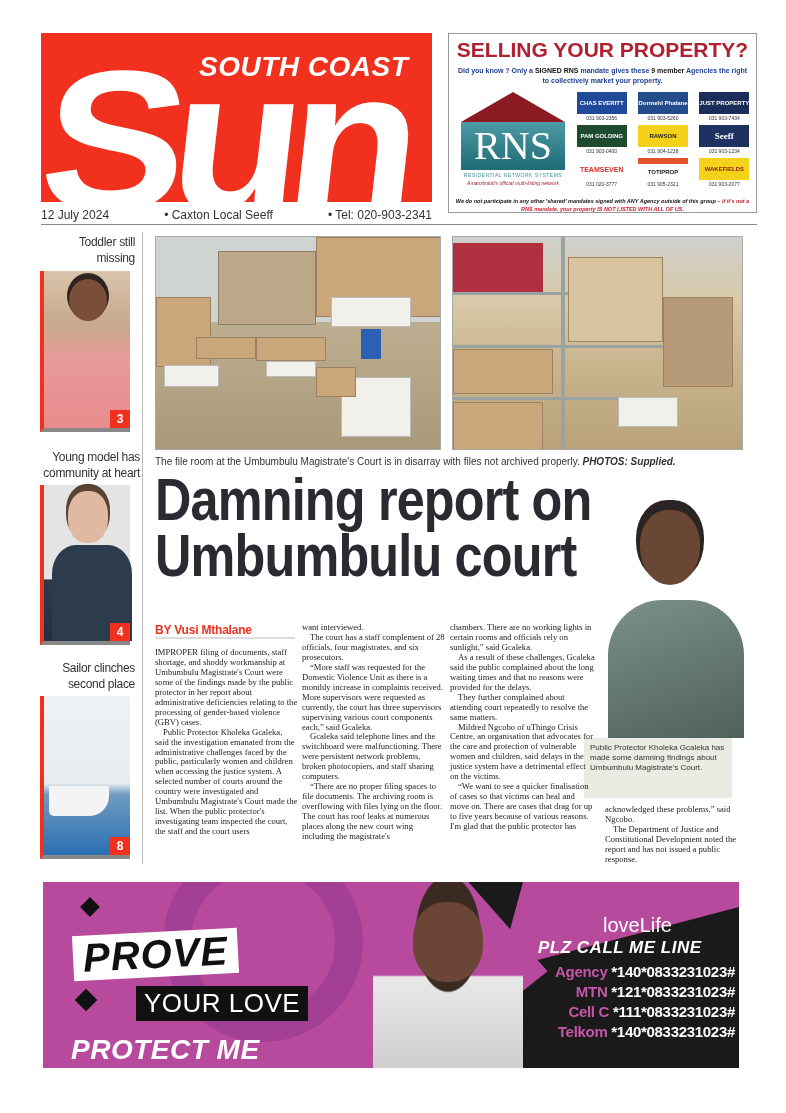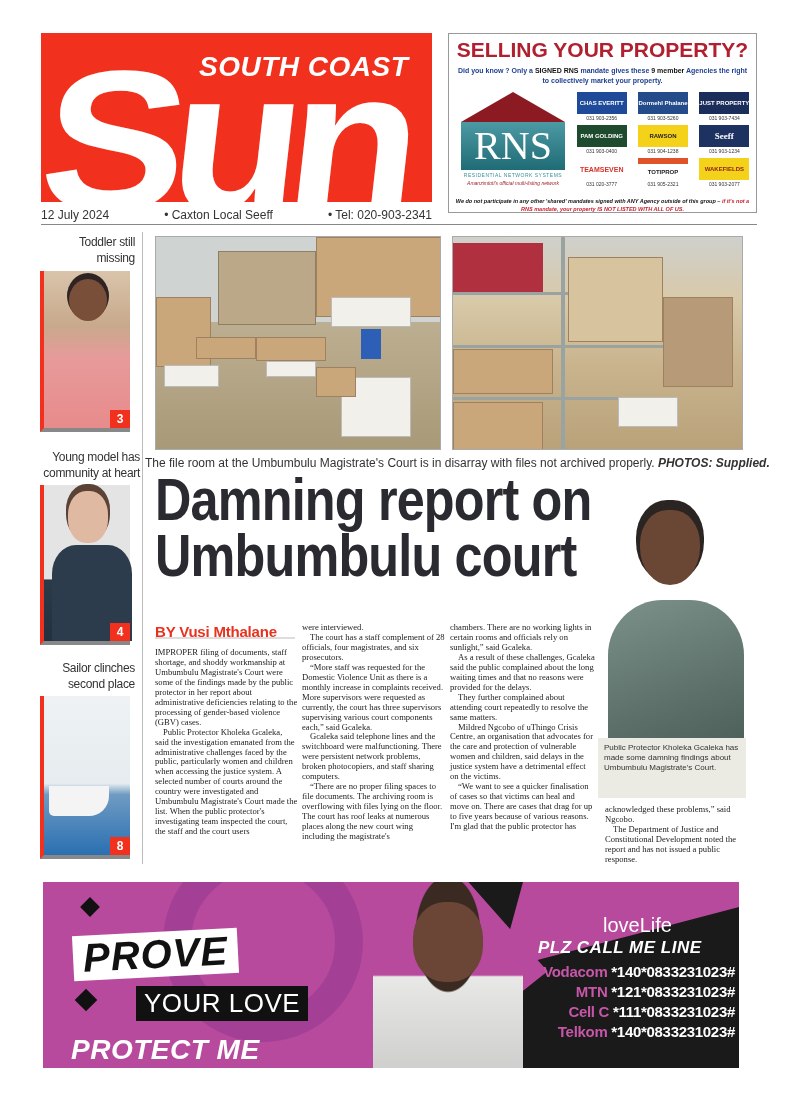--- a/index.html
+++ b/index.html
@@ -38,36 +38,36 @@
 
   .photo { position: absolute; overflow: hidden; border: 1px solid #aaa; }
   #photo-left { left: 155px; top: 236px; width: 286px; height: 214px; background:
       linear-gradient(180deg, #cfd3d1 0%, #cfd3d1 40%, #bcae90 40%, #a89a78 100%); }
   #photo-right { left: 452px; top: 236px; width: 291px; height: 214px; background:
       linear-gradient(180deg, #cfd0cc 0%, #d8c9a8 30%, #c9b48e 60%, #b9a27a 100%); }
   .box { position: absolute; background: #c9a77a; border: 1px solid #9d8160; }
   .wbox { position: absolute; background: #f2f0ea; border: 1px solid #bbb; }
   .shelf { position: absolute; background: #9aa3a0; }
 
-  #photo-caption { left: 145px; top: 456px; font-size: 12px; color: #333; }
+  #photo-caption { left: 155px; top: 456px; font-size: 10px; color: #333; }
   #photo-caption i { font-weight: bold; }
 
   #headline { left: 155px; top: 472px; width: 500px; font-family: "Liberation Sans", sans-serif; font-weight: bold; font-size: 60px; line-height: 56px; color: #2a2b31; letter-spacing: -1px; transform: scaleX(0.84); transform-origin: left top; white-space: nowrap; }
 
-  #byline { left: 155px; top: 623px; width: 140px; font-size: 15px; font-weight: bold; color: #e8321e; font-family: "Liberation Sans", sans-serif; letter-spacing: -0.2px; }
+  #byline { left: 155px; top: 623px; width: 140px; font-size: 12px; font-weight: bold; color: #e8321e; font-family: "Liberation Sans", sans-serif; letter-spacing: -0.2px; }
   #byline-rule { left: 155px; top: 637px; width: 140px; height: 2px; background: #ddd; }
 
   .col { position: absolute; font-family: "Liberation Serif", serif; font-size: 8.6px; line-height: 9.95px; color: #222; }
   .col p { text-indent: 8px; }
   .col p.noindent { text-indent: 0; }
 
   #portrait { left: 598px; top: 500px; width: 148px; height: 238px; background: radial-gradient(ellipse at 50% 30%, #6b4a3a 0%, #4a3226 18%, rgba(0,0,0,0) 19%), linear-gradient(180deg, #fff 0%, #fff 45%, #6f837a 46%, #556860 100%); }
   #portrait-head { position: absolute; left: 42px; top: 10px; width: 60px; height: 75px; background: #6a4634; border-radius: 45% 45% 50% 50%; box-shadow: 0 -6px 0 4px #2a2422; }
   #portrait-body { position: absolute; left: 10px; top: 100px; width: 136px; height: 138px; background: linear-gradient(160deg,#7b9189,#4e615a); border-radius: 40% 40% 0 0; }
-  #portrait-caption { left: 598px; top: 738px; width: 148px; height: 60px; background: #ebebe3; font-size: 8px; line-height: 10px; color: #333; padding: 5px 6px; }
+  #portrait-caption { left: 584px; top: 738px; width: 148px; height: 60px; background: #ebebe3; font-size: 8px; line-height: 10px; color: #333; padding: 5px 6px; }
 
   
   #lovelife-ad { left: 43px; top: 882px; width: 696px; height: 186px; background: #b84a9e; overflow: hidden; }
   #ll-dark { position: absolute; right: 0; top: 0; width: 330px; height: 186px; background: #1a1a1a; clip-path: polygon(18% 0, 100% 0, 100% 100%, 5% 100%, 42% 48%); }
   #ll-tri { position: absolute; right: 0; top: 0; width: 240px; height: 100px; background: #b84a9e; clip-path: polygon(10% 0, 100% 0, 100% 25%, 0 88%); }
   .ll-heart { position: absolute; width: 14px; height: 14px; background: #111; transform: rotate(45deg); }
   #ll-prove { position: absolute; left: 30px; top: 50px; background: #fff; color: #111; font-weight: bold; font-style: italic; font-size: 40px; padding: 0 10px; transform: rotate(-3deg); letter-spacing: 1px; }
   #ll-yourlove { position: absolute; left: 93px; top: 104px; background: #111; color: #fff; font-size: 26px; padding: 2px 8px; letter-spacing: 0.5px; }
   #ll-protect { position: absolute; left: 28px; top: 152px; color: #fff; font-weight: bold; font-style: italic; font-size: 28px; letter-spacing: 0.5px; }
   #ll-person { position: absolute; left: 330px; top: 0; width: 150px; height: 186px; background: radial-gradient(ellipse at 50% 28%, #3a2a22 0%, #3a2a22 30%, rgba(0,0,0,0) 31%), linear-gradient(180deg, transparent 0%, transparent 50%, #e8e8e6 51%, #cfcfcd 100%); }
@@ -204,21 +204,21 @@
 <div id="portrait-caption" class="abs">Public Protector Kholeka Gcaleka has made some damning findings about Umbumbulu Magistrate's Court.</div>
 
 <div id="byline" class="abs">BY Vusi Mthalane</div>
 <div id="byline-rule" class="abs"></div>
 
 <div class="col" style="left:155px;top:648px;width:143px">
   <p class="noindent">IMPROPER filing of documents, staff shortage, and shoddy workmanship at Umbumbulu Magistrate's Court were some of the findings made by the public protector in her report about administrative deficiencies relating to the processing of gender-based violence (GBV) cases.</p>
   <p>Public Protector Kholeka Gcaleka, said the investigation emanated from the administrative challenges faced by the public, particularly women and children when accessing the justice system. A selected number of courts around the country were investigated and Umbumbulu Magistrate's Court made the list. When the public protector's investigating team inspected the court, the staff and the court users</p>
 </div>
 <div class="col" style="left:302px;top:623px;width:144px">
-  <p class="noindent">were interviewed.</p>
+  <p class="noindent">want interviewed.</p>
   <p>The court has a staff complement of 28 officials, four magistrates, and six prosecutors.</p>
   <p>“More staff was requested for the Domestic Violence Unit as there is a monthly increase in complaints received. More supervisors were requested as currently, the court has three supervisors supervising various court components each,” said Gcaleka.</p>
   <p>Gcaleka said telephone lines and the switchboard were malfunctioning. There were persistent network problems, broken photocopiers, and staff sharing computers.</p>
   <p>“There are no proper filing spaces to file documents. The archiving room is overflowing with files lying on the floor. The court has roof leaks at numerous places along the new court wing including the magistrate's</p>
 </div>
 <div class="col" style="left:450px;top:623px;width:145px">
   <p class="noindent">chambers. There are no working lights in certain rooms and officials rely on sunlight,” said Gcaleka.</p>
   <p>As a result of these challenges, Gcaleka said the public complained about the long waiting times and that no reasons were provided for the delays.</p>
   <p>They further complained about attending court repeatedly to resolve the same matters.</p>
   <p>Mildred Ngcobo of uThingo Crisis Centre, an organisation that advocates for the care and protection of vulnerable women and children, said delays in the justice system have a detrimental effect on the victims.</p>
@@ -237,18 +237,18 @@
   <div class="ll-heart" style="left:35px;top:110px;width:16px;height:16px"></div>
   <div id="ll-prove">PROVE</div>
   <div id="ll-yourlove">YOUR LOVE</div>
   <div id="ll-protect">PROTECT ME</div>
   <div id="ll-person">
     <div style="position:absolute;left:40px;top:20px;width:70px;height:80px;border-radius:45%;background:#6b4535"></div>
   </div>
   <div id="ll-brand">loveLife</div>
   <div id="ll-callme">PLZ CALL ME LINE</div>
   <div id="ll-lines">
-    <div class="ll-line"><span class="ll-net">Vodacom</span> <span>*140*0833231023#</span></div>
+    <div class="ll-line"><span class="ll-net">Agency</span> <span>*140*0833231023#</span></div>
     <div class="ll-line"><span class="ll-net">MTN</span> <span>*121*0833231023#</span></div>
     <div class="ll-line"><span class="ll-net">Cell C</span> <span>*111*0833231023#</span></div>
     <div class="ll-line"><span class="ll-net">Telkom</span> <span>*140*0833231023#</span></div>
   </div>
 </div>
 
 </body></html>

